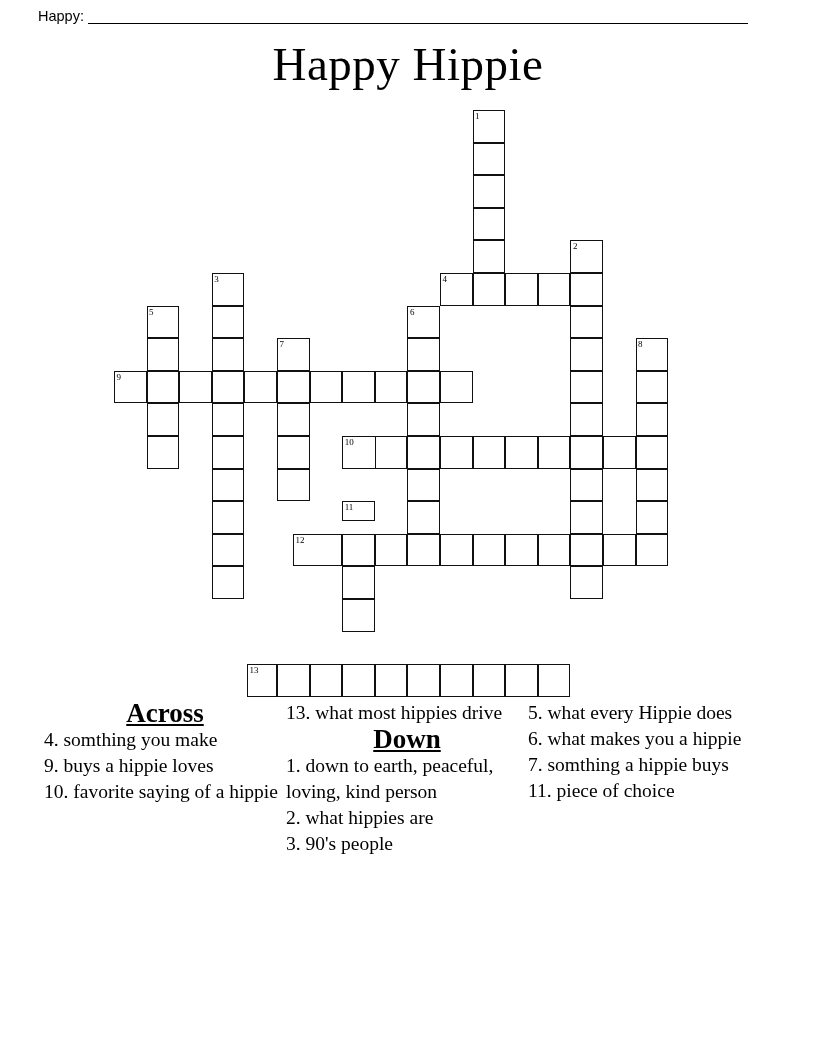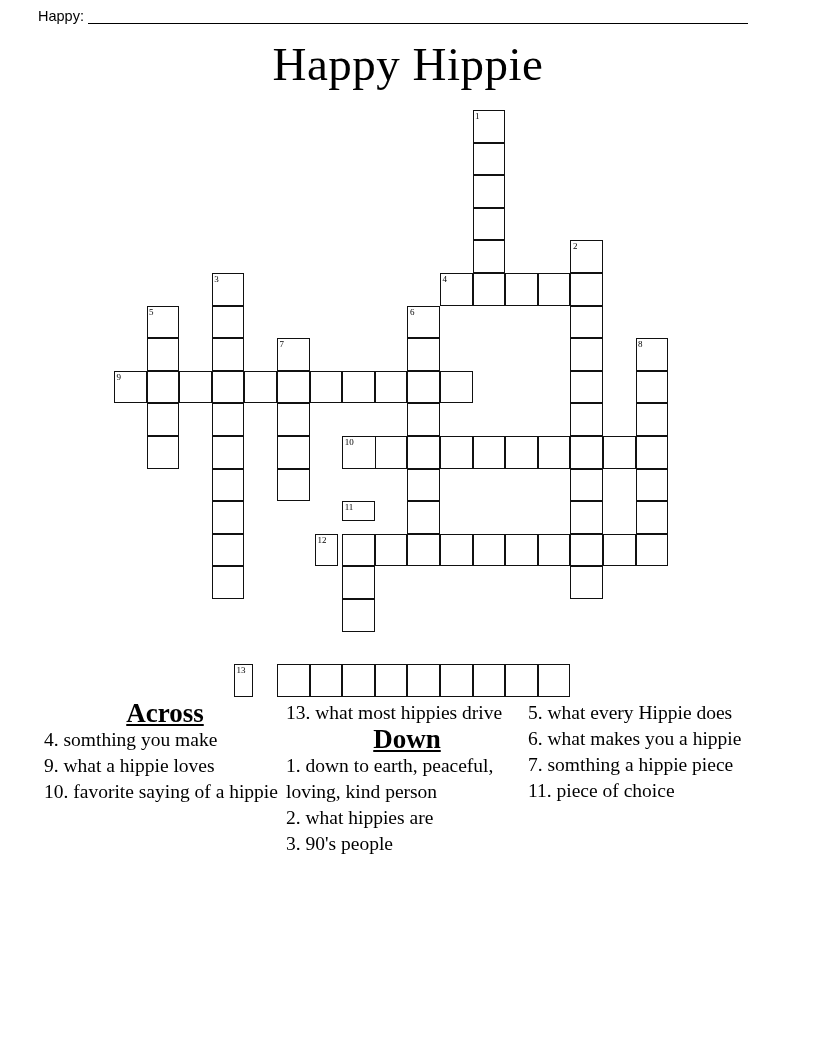--- a/index.html
+++ b/index.html
@@ -215,58 +215,58 @@
     <div class="xw-cell" style="left: 472.6px; top: 436px; width: 32.6px; height: 32.6px;"></div>
     <div class="xw-cell" style="left: 505.2px; top: 436px; width: 32.6px; height: 32.6px;"></div>
     <div class="xw-cell" style="left: 537.8px; top: 436px; width: 32.6px; height: 32.6px;"></div>
     <div class="xw-cell" style="left: 603px; top: 436px; width: 32.6px; height: 32.6px;"></div>
     <div class="xw-cell" style="left: 342.2px; top: 501.2px; width: 32.6px; height: 20px;">
       <span class="xw-num">11</span>
     </div>
     <div class="xw-cell" style="left: 342.2px; top: 533.8px; width: 32.6px; height: 32.6px;"></div>
     <div class="xw-cell" style="left: 342.2px; top: 566.4px; width: 32.6px; height: 32.6px;"></div>
     <div class="xw-cell" style="left: 342.2px; top: 599px; width: 32.6px; height: 32.6px;"></div>
-    <div class="xw-cell" style="left: 315px; top: 533.8px; width: 23px; height: 32.6px; text-decoration: underline;">
+    <div class="xw-cell" style="left: 293px; top: 533.8px; width: 49px; height: 32.6px; text-decoration: underline;">
       <span class="xw-num">12</span>
     </div>
     <div class="xw-cell" style="left: 374.8px; top: 533.8px; width: 32.6px; height: 32.6px;"></div>
     <div class="xw-cell" style="left: 440px; top: 533.8px; width: 32.6px; height: 32.6px;"></div>
     <div class="xw-cell" style="left: 472.6px; top: 533.8px; width: 32.6px; height: 32.6px;"></div>
     <div class="xw-cell" style="left: 505.2px; top: 533.8px; width: 32.6px; height: 32.6px;"></div>
     <div class="xw-cell" style="left: 537.8px; top: 533.8px; width: 32.6px; height: 32.6px;"></div>
     <div class="xw-cell" style="left: 603px; top: 533.8px; width: 32.6px; height: 32.6px;"></div>
-    <div class="xw-cell" style="left: 234px; top: 664.2px; width: 19px; height: 32.6px;">
+    <div class="xw-cell" style="left: 247px; top: 664.2px; width: 30px; height: 32.6px;">
       <span class="xw-num">13</span>
     </div>
     <div class="xw-cell" style="left: 277px; top: 664.2px; width: 32.6px; height: 32.6px;"></div>
     <div class="xw-cell" style="left: 309.6px; top: 664.2px; width: 32.6px; height: 32.6px;"></div>
     <div class="xw-cell" style="left: 342.2px; top: 664.2px; width: 32.6px; height: 32.6px;"></div>
     <div class="xw-cell" style="left: 374.8px; top: 664.2px; width: 32.6px; height: 32.6px;"></div>
     <div class="xw-cell" style="left: 407.4px; top: 664.2px; width: 32.6px; height: 32.6px;"></div>
     <div class="xw-cell" style="left: 440px; top: 664.2px; width: 32.6px; height: 32.6px;"></div>
     <div class="xw-cell" style="left: 472.6px; top: 664.2px; width: 32.6px; height: 32.6px;"></div>
     <div class="xw-cell" style="left: 505.2px; top: 664.2px; width: 32.6px; height: 32.6px;"></div>
     <div class="xw-cell" style="left: 537.8px; top: 664.2px; width: 32.6px; height: 32.6px;"></div>
   </div>
 
 <div id="clues">
   <div class="clue-col clue-col-1">
     <span class="clue-heading">Across</span>
     <span class="clue-item"><span class="clue-num">4.</span> <span class="clue-text">somthing you make</span></span>
-    <span class="clue-item"><span class="clue-num">9.</span> <span class="clue-text">what a hippie loves</span></span>
+    <span class="clue-item"><span class="clue-num">9.</span> <span class="clue-text">buys a hippie loves</span></span>
     <span class="clue-item"><span class="clue-num">10.</span> <span class="clue-text">favorite saying of a hippie</span></span>
   </div>
 
   <div class="clue-col clue-col-2">
     <span class="clue-item"><span class="clue-num">13.</span> <span class="clue-text">what most hippies drive</span></span>
     <span class="clue-heading">Down</span>
     <span class="clue-item"><span class="clue-num">1.</span> <span class="clue-text">down to earth, peaceful, loving, kind person</span></span>
     <span class="clue-item"><span class="clue-num">2.</span> <span class="clue-text">what hippies are</span></span>
     <span class="clue-item"><span class="clue-num">3.</span> <span class="clue-text">90's people</span></span>
   </div>
 
   <div class="clue-col clue-col-3">
     <span class="clue-item"><span class="clue-num">5.</span> <span class="clue-text">what every Hippie does</span></span>
     <span class="clue-item"><span class="clue-num">6.</span> <span class="clue-text">what makes you a hippie</span></span>
-    <span class="clue-item"><span class="clue-num">7.</span> <span class="clue-text">somthing a hippie piece</span></span>
+    <span class="clue-item"><span class="clue-num">7.</span> <span class="clue-text">somthing a hippie buys</span></span>
     <span class="clue-item"><span class="clue-num">11.</span> <span class="clue-text">piece of choice</span></span>
   </div>
 </div>
 
 </body></html>

